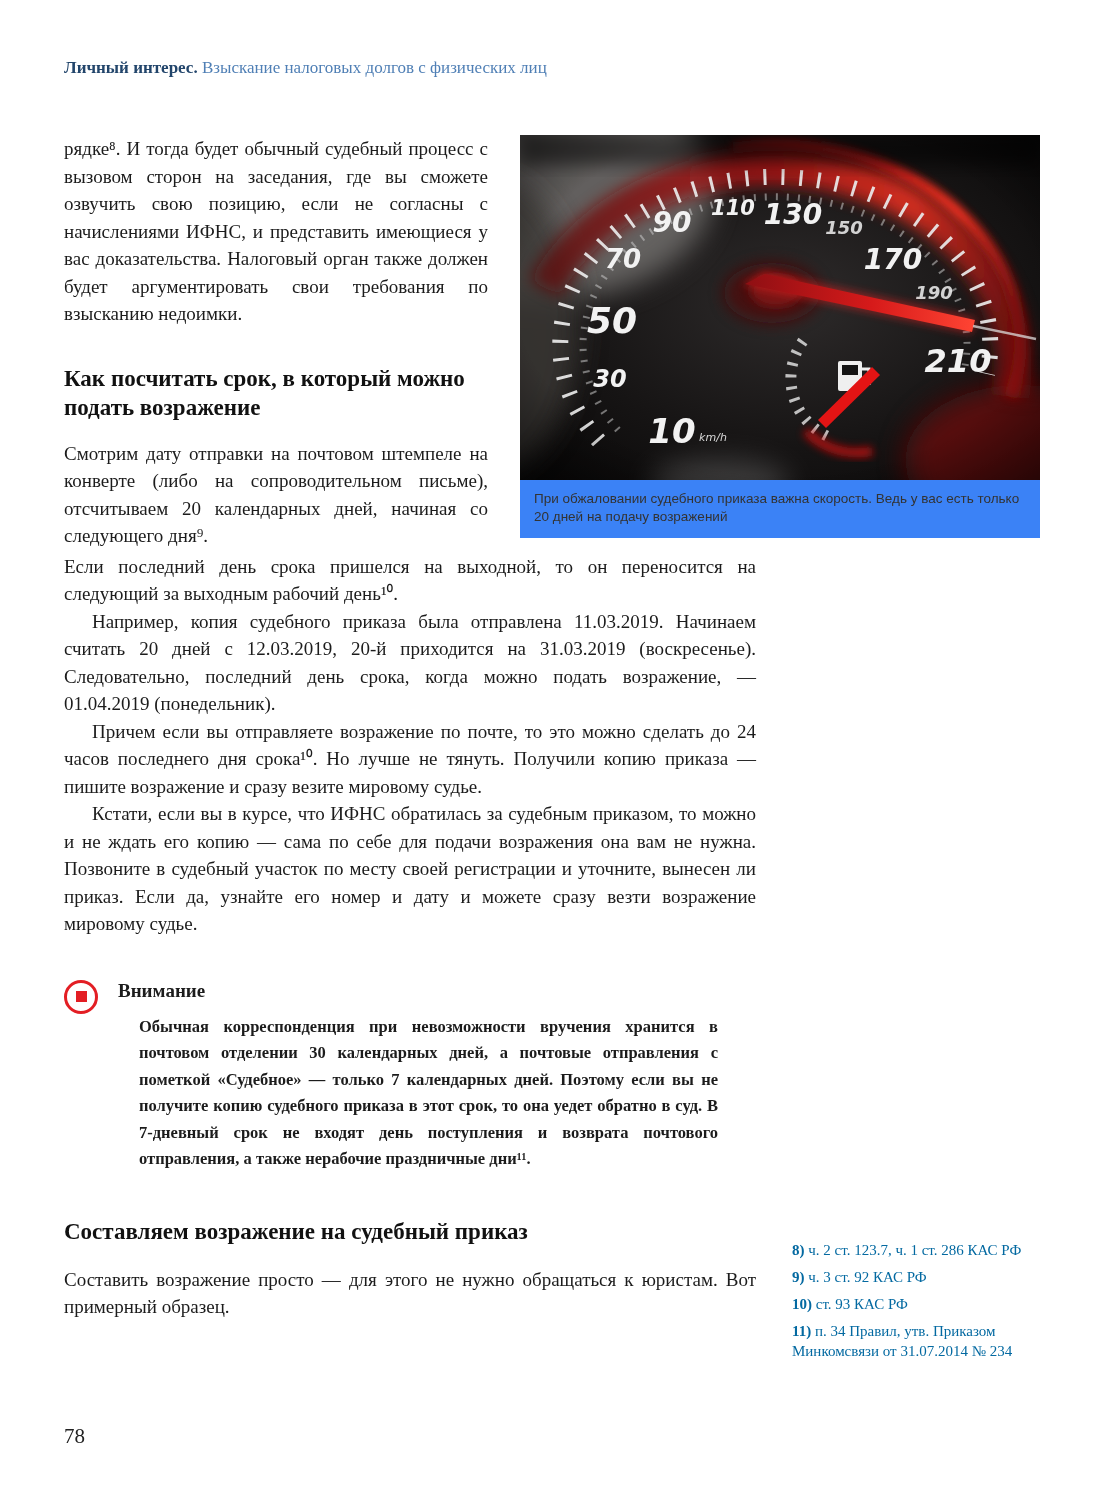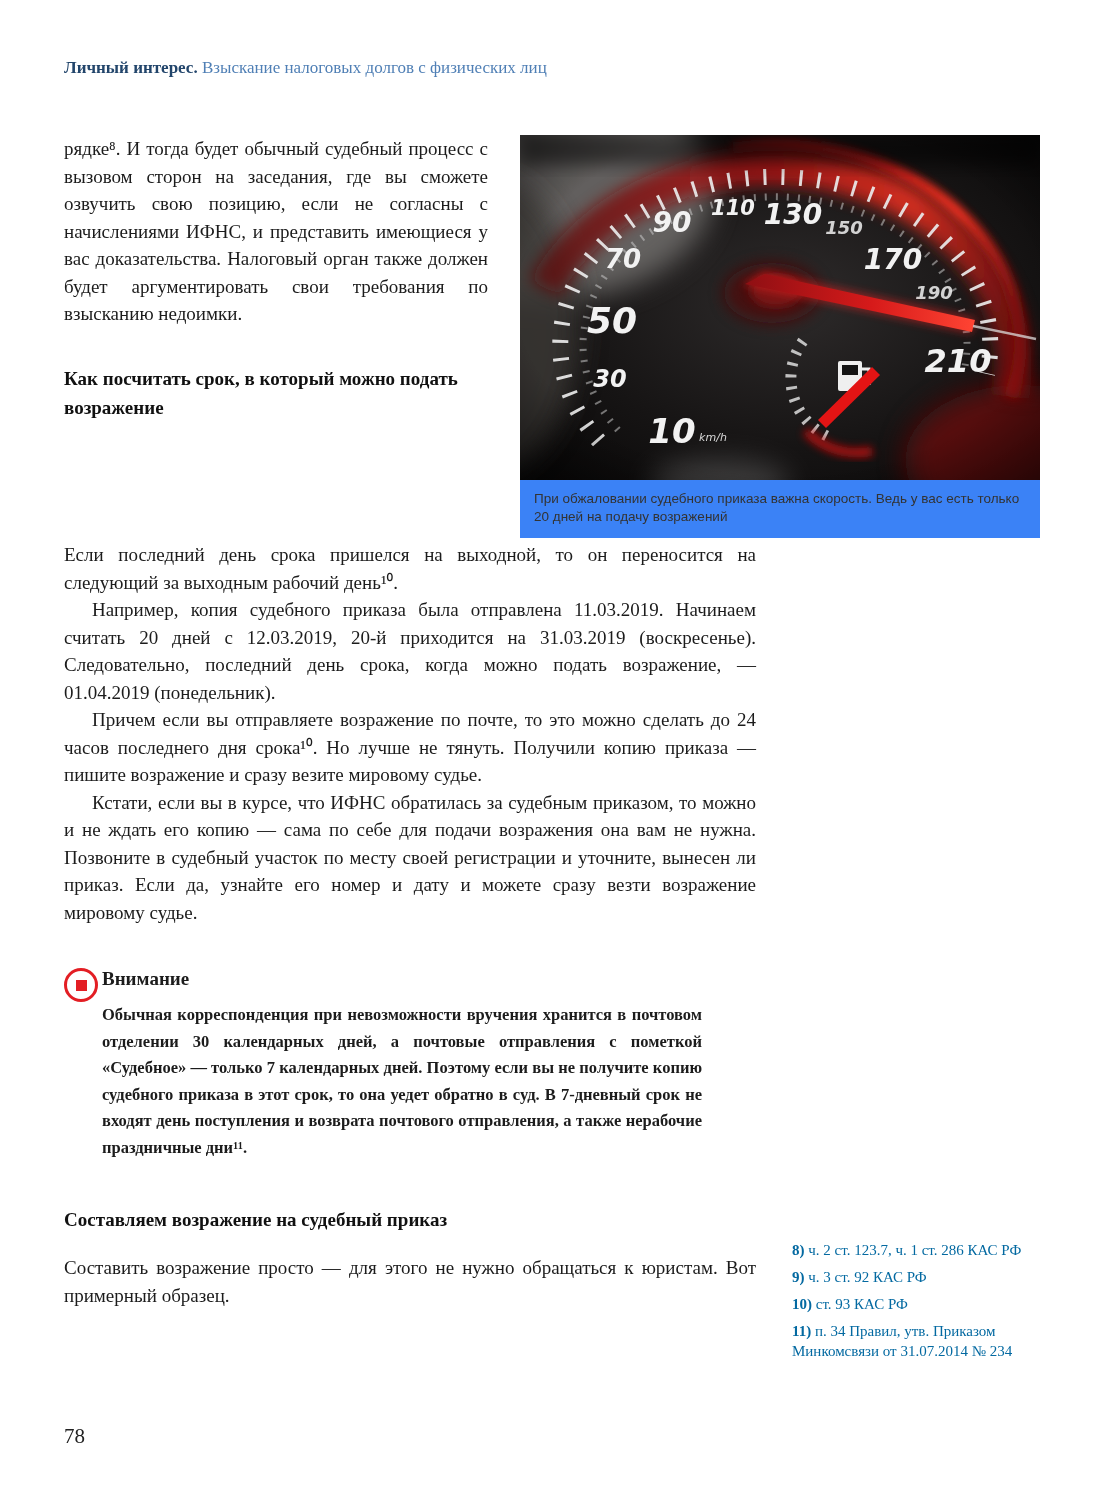--- a/index.html
+++ b/index.html
@@ -27,21 +27,21 @@
   .col-right { width:520px; flex:none; }
 
   p.body {
     font-size:19px; line-height:27.5px;
     text-align:justify;
     hyphens:auto;
   }
   .indent { text-indent:28px; }
 
   h2.section {
-    font-size:19px; line-height:29px;
+    font-size:23px; line-height:29px;
     font-weight:bold; color:#111;
     margin:36px 0 18px 0;
   }
   h2.section-2 { margin:44px 0 20px 0; max-width:700px; }
 
   
   figure { width:520px; }
   .photo { width:520px; height:345px; background:#0a0a0a; overflow:hidden; }
   .photo svg { display:block; }
   figcaption {
@@ -49,38 +49,39 @@
     padding:10px 14px 12px 14px;
     font-family:"Liberation Sans", sans-serif;
     font-size:13.5px; line-height:18px;
     color:#333333;
   }
 
   
   .main-flow { width:692px; margin-top:3px; }
 
   
-  .attention { display:flex; gap:4px; margin-top:40px; width:660px; }
+  .attention { display:flex; gap:20px; margin-top:40px; width:660px; }
   .att-icon {
     flex:none;
     width:34px; height:34px;
     border:3.5px solid #e31e24;
     border-radius:50%;
     display:flex; align-items:center; justify-content:center;
     margin-top:2px;
   }
   .att-sq { width:11px; height:11px; background:#e31e24; }
   .att-text { width:600px; }
   .att-title { font-size:19px; font-weight:bold; line-height:26px; }
   .att-body {
     margin-top:10px;
     font-size:16.5px; font-weight:bold;
     line-height:26.5px;
     text-align:justify;
     hyphens:auto;
+    margin-left:21px;
   }
 
   
   .footnotes {
     position:absolute;
     left:792px; top:1240px;
     width:256px;
     font-size:15px; line-height:20px;
     color:#0369a1;
   }
@@ -107,20 +108,21 @@
 <div class="page">
 
   <div class="page-header">
     <span class="kicker-bold">Личный интерес.</span><span class="kicker-rest"> Взыскание налоговых долгов с физических лиц</span>
   </div>
 
   <div class="top-section">
     <div class="col-left">
       <p class="body">рядке⁸. И тогда будет обычный судебный процесс с вызовом сторон на заседания, где вы сможете озвучить свою позицию, если не согласны с начислениями ИФНС, и представить имеющиеся у вас доказательства. Налоговый орган также должен будет аргументировать свои требования по взысканию недоимки.</p>
       <h2 class="section">Как посчитать срок, в который можно подать возражение</h2>
+      <p class="body">Смотрим дату отправки на почтовом штемпеле на конверте (либо на сопроводительном письме), отсчитываем 20 календарных дней, начиная со следующего дня⁹.</p>
     </div>
 
     <div class="col-right">
       <figure>
         <div class="photo">
           <svg width="520" height="345" viewBox="0 0 520 345">
             <defs>
               <radialGradient id="bg" cx="52%" cy="48%" r="78%">
                 <stop offset="0%" stop-color="#2e2b2b"></stop>
                 <stop offset="55%" stop-color="#161414"></stop>

